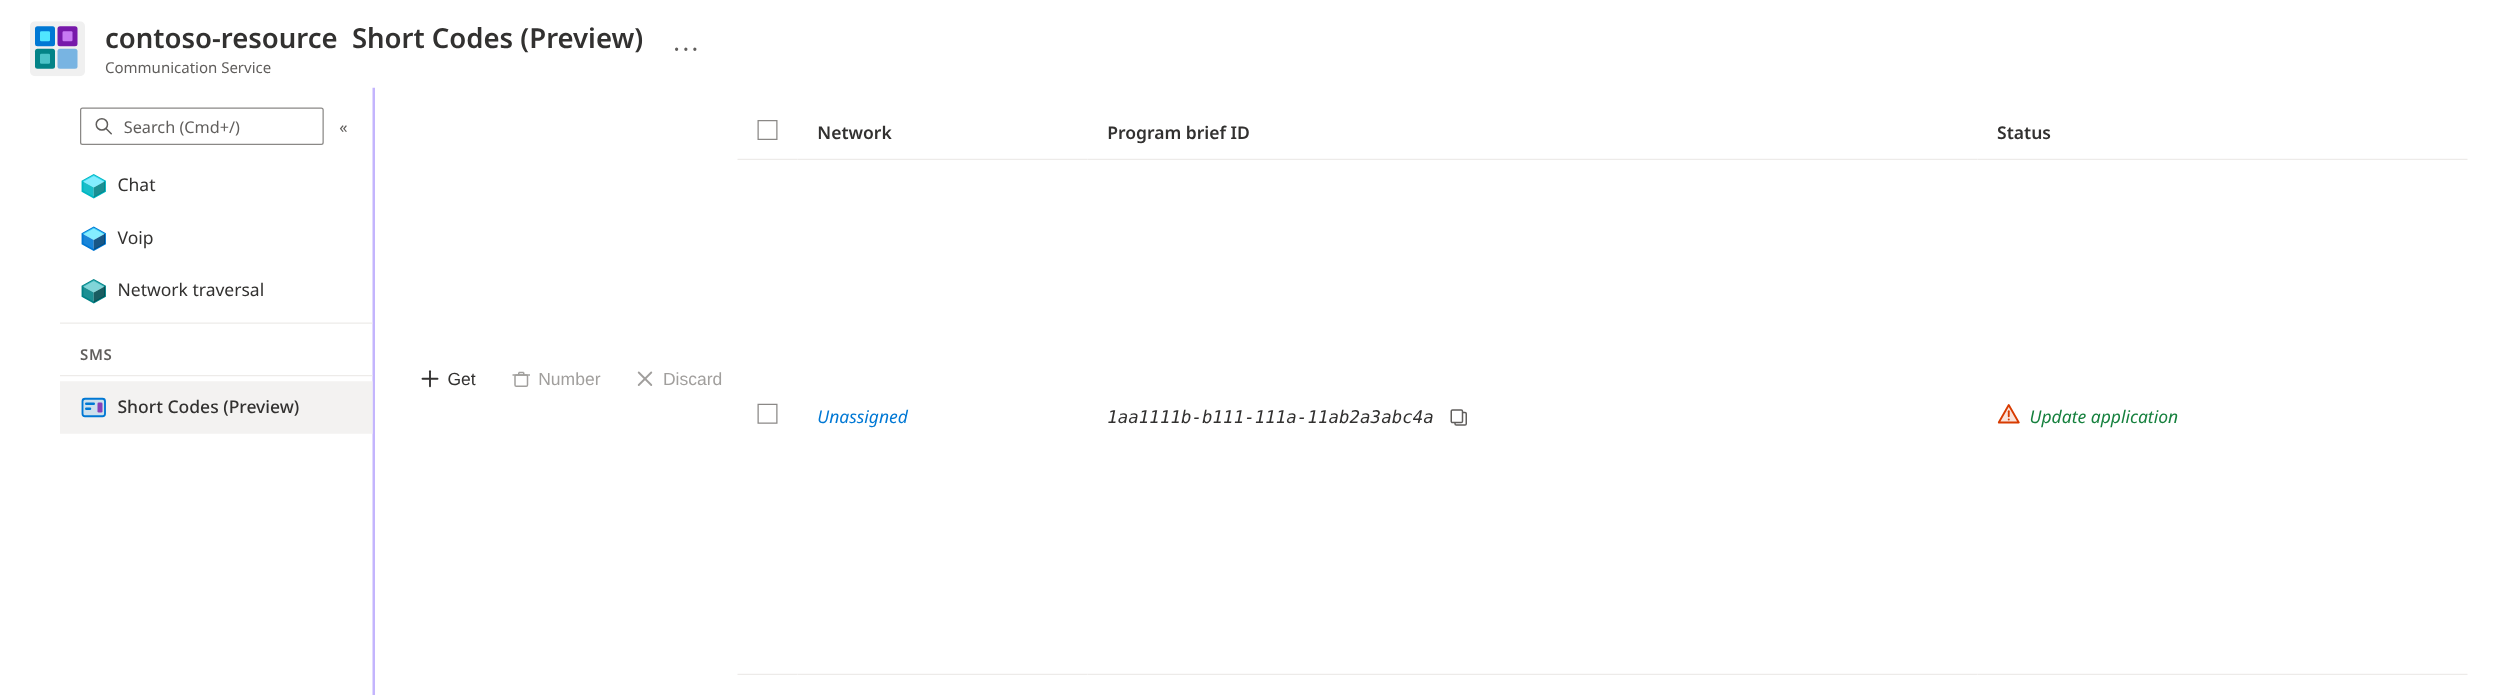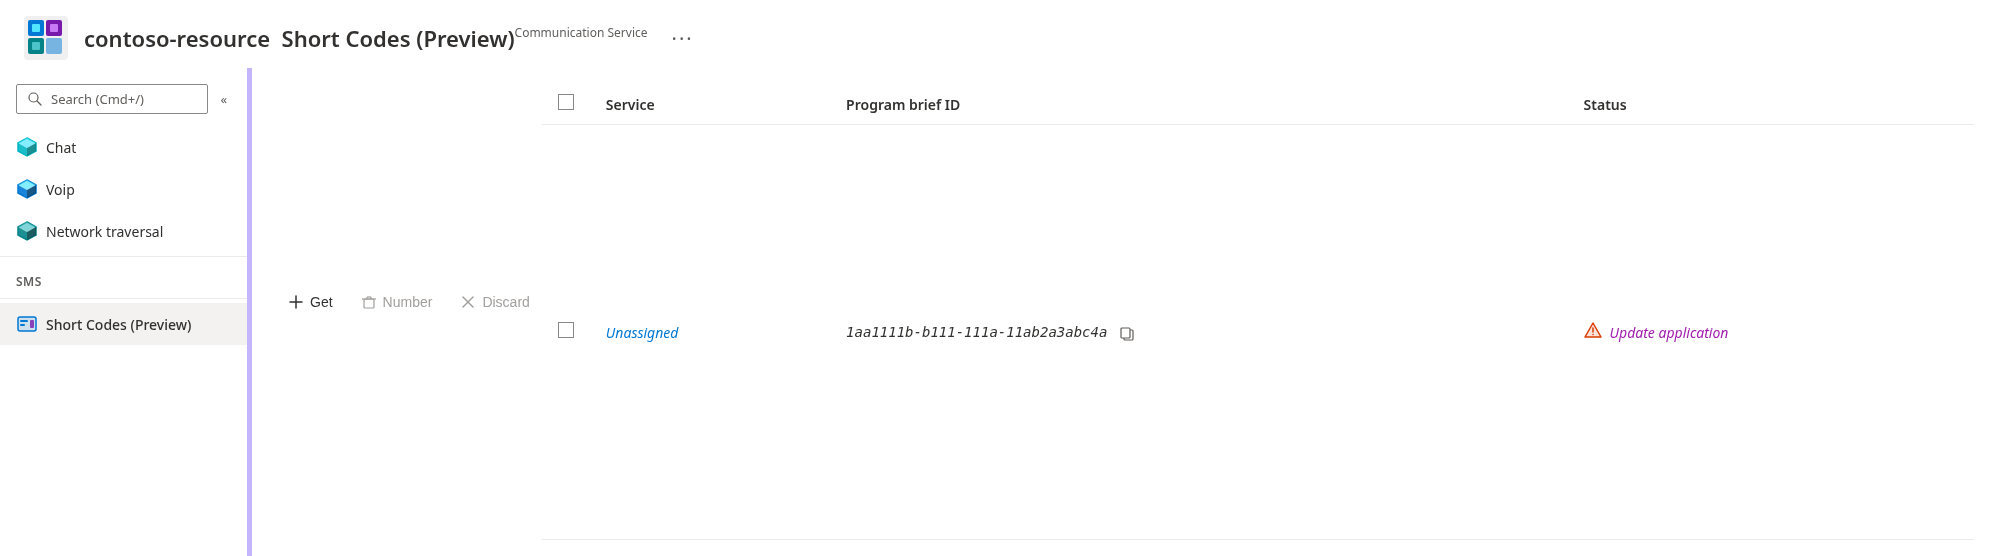--- a/index.html
+++ b/index.html
@@ -22,21 +22,21 @@
       padding: 16px 24px 8px 24px;
       gap: 16px;
     }
     .header-logo {
       width: 44px;
       height: 44px;
       flex-shrink: 0;
     }
     .header-title-group {
       display: flex;
-      flex-direction: row;
+      flex-direction: column;
     }
     .header-title {
       font-size: 22px;
       font-weight: 600;
       color: #323130;
       line-height: 1.3;
     }
     .header-subtitle {
       font-size: 12px;
       color: #605e5c;
@@ -54,24 +54,25 @@
       display: flex;
       flex: 1;
       overflow: hidden;
     }
 
     
     .sidebar {
       width: 252px;
       flex-shrink: 0;
       padding: 8px 0;
-      border-right: 5px solid #c4b5fd;
+      border-right: 2px solid #c4b5fd;
       display: flex;
       flex-direction: column;
       gap: 0;
+      margin-left: 48px;
     }
 
     .search-container {
       display: flex;
       align-items: center;
       gap: 8px;
       padding: 8px 16px;
       margin-bottom: 4px;
     }
     .search-box {
@@ -212,21 +213,21 @@
       color: #605e5c;
       cursor: pointer;
       margin-left: 8px;
       display: inline-flex;
       vertical-align: middle;
     }
     .status-update {
       display: flex;
       align-items: center;
       gap: 8px;
-      color: #a21caf;
+      color: #15803d;
     }
     .warning-icon {
       color: #d83b01;
       font-size: 16px;
     }
 
     
     .icon-svg {
       width: 16px;
       height: 16px;
@@ -354,21 +355,21 @@
       </button>
     </div>
 
     <table class="data-table">
       <thead>
         <tr>
           <th class="checkbox-cell">
             <div class="checkbox"></div>
           </th>
           <th>
-            <span>Service</span>
+            <span>Network</span>
           </th>
           <th>
             <span>Program brief ID</span>
           </th>
           <th>
             <span>Status</span>
           </th>
         </tr>
       </thead>
       <tbody>

